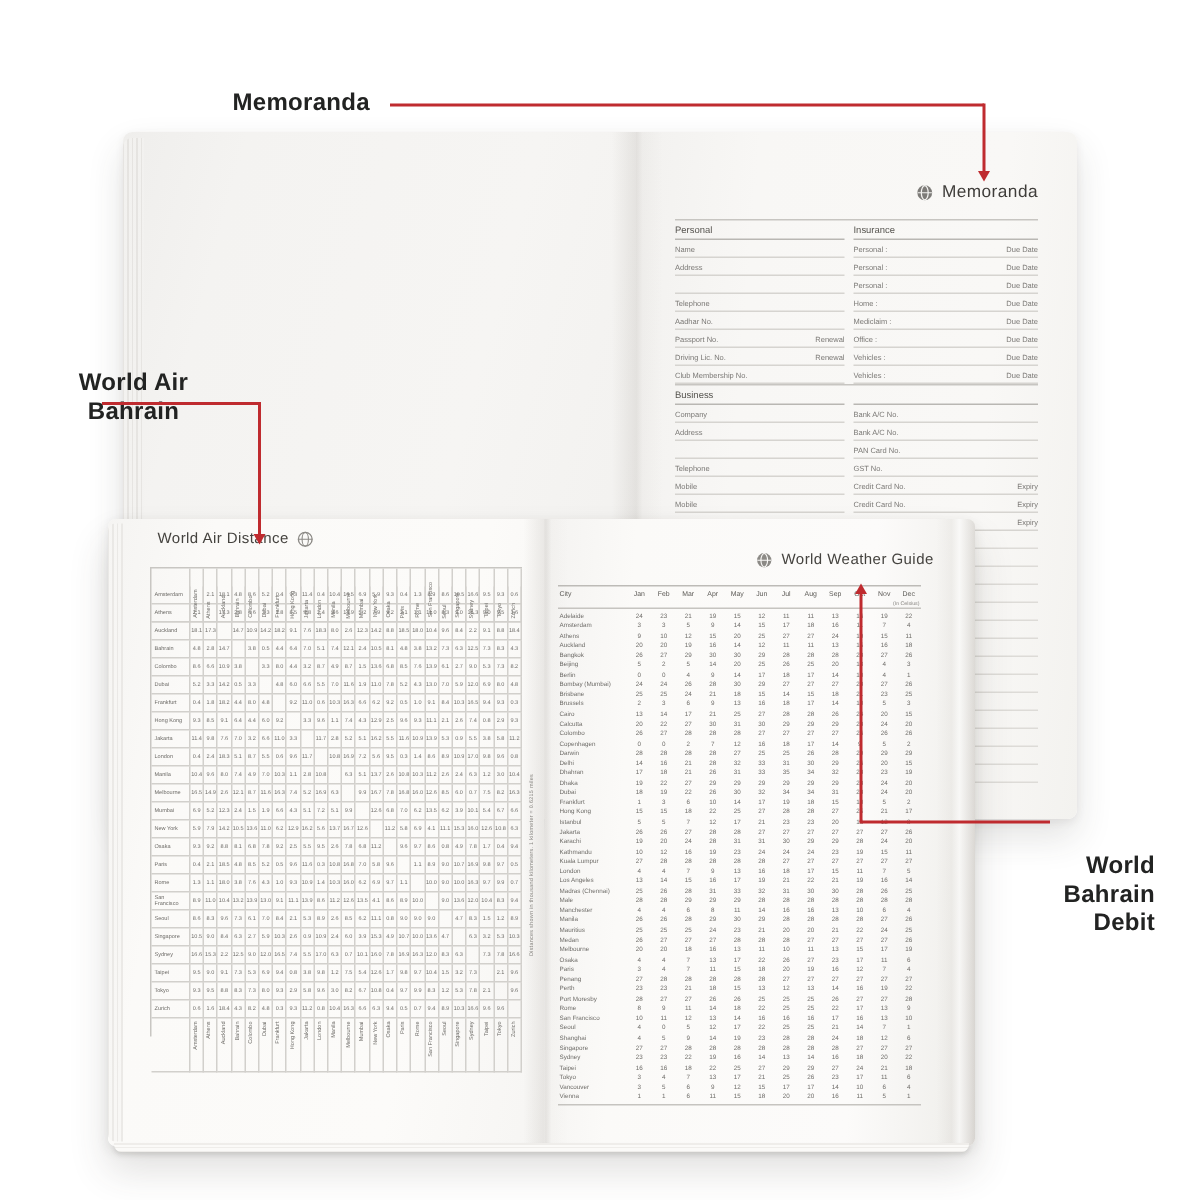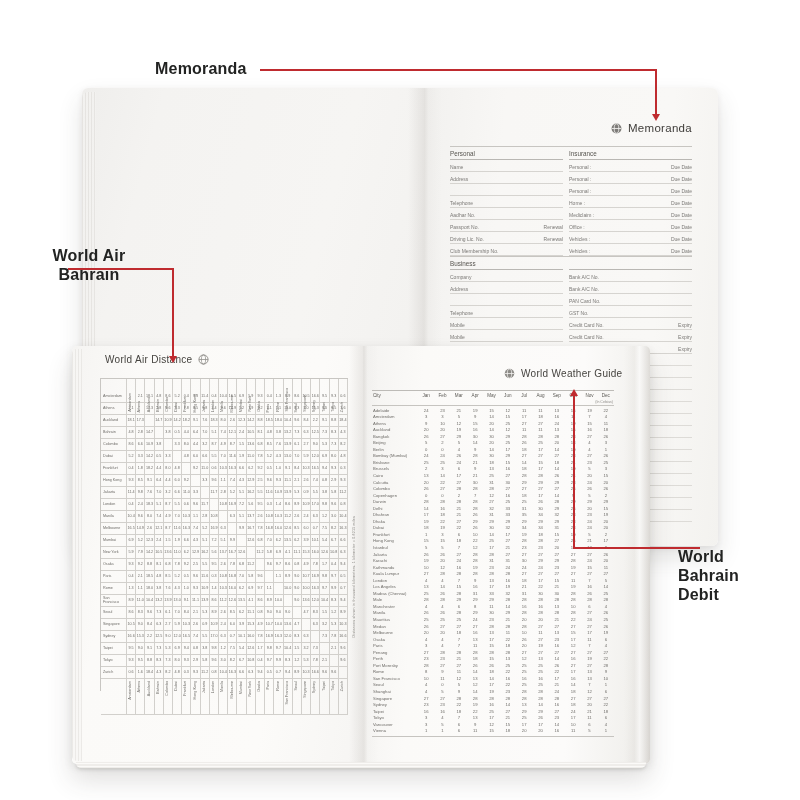--- a/index.html
+++ b/index.html
@@ -107,21 +107,21 @@
 <div class="arrowhead ah-down" style="left:652px; top:114px;"></div>
 
 <div class="callout" style="left:30px; top:219px; width:118px; text-align:center;margin-top:28px;">
   <div>World Air</div>
   <div>Bahrain</div>
 </div>
 <div class="redline" style="left:68px; top:268px; width:105px; height:1.6px;"></div>
 <div class="redline" style="left:172px; top:268px; width:1.6px; height:88px;"></div>
 <div class="arrowhead ah-down" style="left:169px; top:356px;"></div>
 
-<div class="callout" style="left:678px; top:548px; width:92px; text-align:left;">
+<div class="callout" style="left:678px; top:569px; width:92px; text-align:right;">
   <div>World</div>
   <div>Bahrain</div>
   <div>Debit</div>
 </div>
 <div class="redline" style="left:573px; top:547px; width:127px; height:1.6px;"></div>
 <div class="redline" style="left:573px; top:396px; width:1.6px; height:152px;"></div>
 <div class="arrowhead ah-up" style="left:570px; top:389px;"></div>
 
 <div class="book-top">
   <div class="pg-tl">

